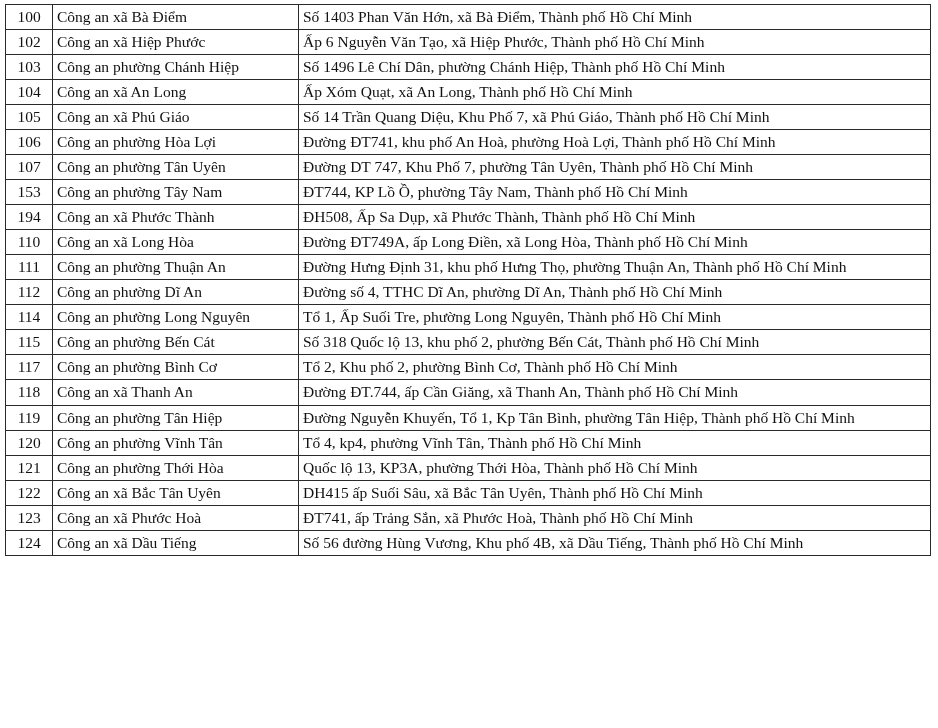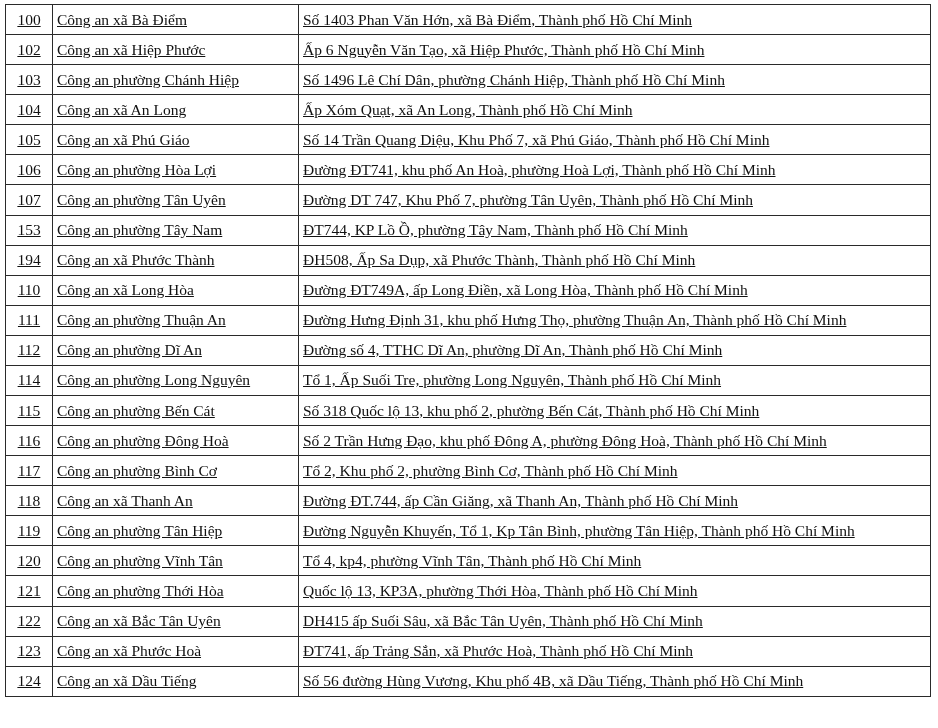--- a/index.html
+++ b/index.html
@@ -12,27 +12,26 @@
     width: 938px;
     height: 728px;
     background: #ffffff;
     overflow: hidden;
   }
   table.station-table {
     position: absolute;
     left: 5px;
     top: 4px;
     width: 926px;
-    height: 693px;
+    height: 552px;
     border-collapse: collapse;
     table-layout: fixed;
     font-family: "Liberation Serif", "DejaVu Serif", serif;
     font-size: 15.5px;
     color: #111111;
-    text-decoration: underline;
   }
   table.station-table td {
     border: 1.6px solid #2a2a2a;
     padding: 0 4px;
     overflow: hidden;
     white-space: nowrap;
     vertical-align: middle;
     background: #ffffff;
   }
   td.col-num {
@@ -118,25 +117,20 @@
           <td class="col-num">114</td>
           <td class="col-name">Công an phường Long Nguyên</td>
           <td class="col-address">Tổ 1, Ấp Suối Tre, phường Long Nguyên, Thành phố Hồ Chí Minh</td>
         </tr>
         <tr>
           <td class="col-num">115</td>
           <td class="col-name">Công an phường Bến Cát</td>
           <td class="col-address">Số 318 Quốc lộ 13, khu phố 2, phường Bến Cát, Thành phố Hồ Chí Minh</td>
         </tr>
         <tr>
-          <td class="col-num">116</td>
-          <td class="col-name">Công an phường Đông Hoà</td>
-          <td class="col-address">Số 2 Trần Hưng Đạo, khu phố Đông A, phường Đông Hoà, Thành phố Hồ Chí Minh</td>
-        </tr>
-        <tr>
           <td class="col-num">117</td>
           <td class="col-name">Công an phường Bình Cơ</td>
           <td class="col-address">Tổ 2, Khu phố 2, phường Bình Cơ, Thành phố Hồ Chí Minh</td>
         </tr>
         <tr>
           <td class="col-num">118</td>
           <td class="col-name">Công an xã Thanh An</td>
           <td class="col-address">Đường ĐT.744, ấp Cần Giăng, xã Thanh An, Thành phố Hồ Chí Minh</td>
         </tr>
         <tr>

